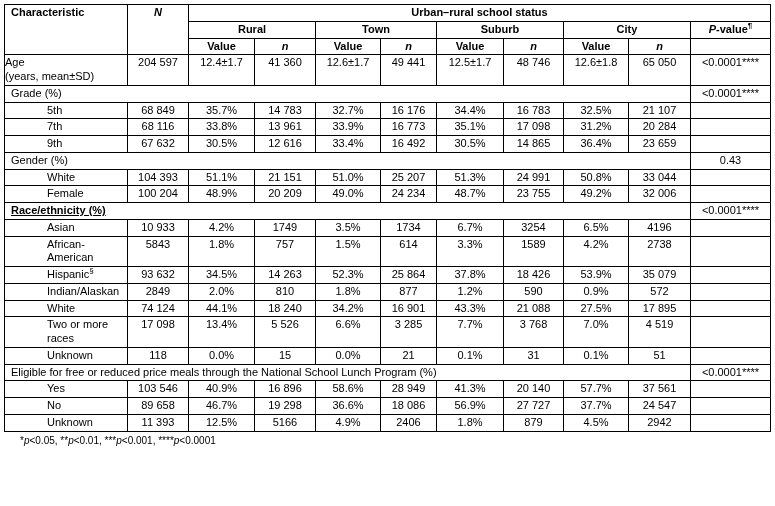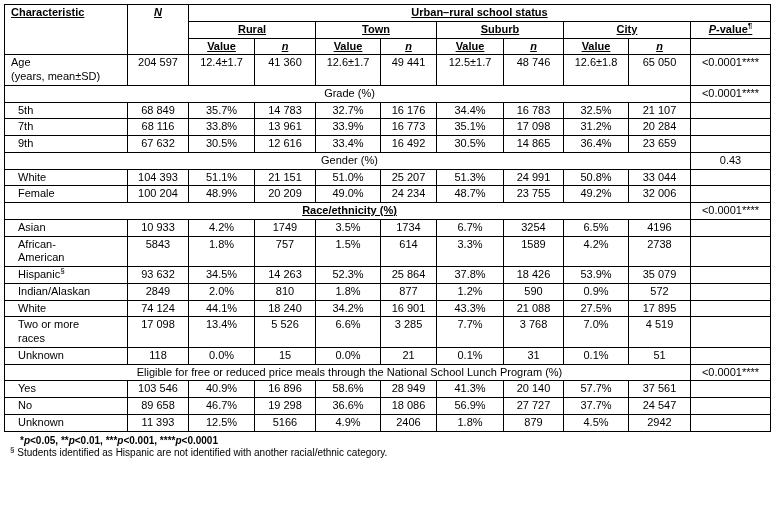--- a/index.html
+++ b/index.html
@@ -1,33 +1,33 @@
 <!DOCTYPE html>
 <html><head>
 <meta charset="utf-8">
 <style>
   html,body { margin:0; padding:0; background:#fff; color:#000; }
   body { width:775px; height:506px; font-family:"Liberation Sans", sans-serif; }
   .page { padding:4px 4px 0 4px; }
 
   table { border-collapse:collapse; table-layout:fixed; width:766px; font-size:11px; }
   th, td { border:1px solid #000; padding:1px 2px; vertical-align:top; line-height:1.25; overflow:hidden; }
-  thead th { font-weight:bold; text-align:center;text-decoration:underline; }
+  thead th { font-weight:bold; text-align:center; }
   th.char { text-align:left; padding-left:6px; }
   .ital { font-style:italic; }
   td.num, td.pcell { text-align:center; }
-  td.label { text-align:left; padding-left:6px; white-space:pre-line; }
-  td.label.indent { padding-left:13px; }
-  td.section-label { text-align:center; padding-left:6px; }
+  td.label { text-align:left; padding-left:0; white-space:pre-line; }
+  td.label.indent { padding-left:42px; }
+  td.section-label { text-align:left; padding-left:6px; }
   td.section-label.bold { font-weight:bold;text-decoration:underline; }
   sup { font-size:8px; line-height:0; }
 
   .footnotes { font-size:10px; line-height:1.22; padding:3px 0 0 6px; }
   .footnotes .fline { white-space:nowrap; }
-  .footnotes .fline.first { padding-left:10px;font-weight:bold; }
+  .footnotes .fline.first { padding-left:10px; }
 </style>
 </head>
 <body>
 
 <div class="page">
 
   <table>
     <colgroup>
       <col style="width:123px">
         <col style="width:61px">
@@ -292,16 +292,15 @@
           <td class="num">879</td>
           <td class="num">4.5%</td>
           <td class="num">2942</td>
           <td class="pcell"></td>
         </tr>
       </tbody>
   </table>
 
   <div class="footnotes" id="footnotes">
       <div class="fline first">*<i>p</i>&lt;0.05, **<i>p</i>&lt;0.01, ***<i>p</i>&lt;0.001, ****<i>p</i>&lt;0.0001</div>
-      <div class="fline"><sup>§</sup> Students identified as Hispanic are not identified with another racial/ethnic category.</div>
     </div>
 
 </div>
 
 </body></html>

